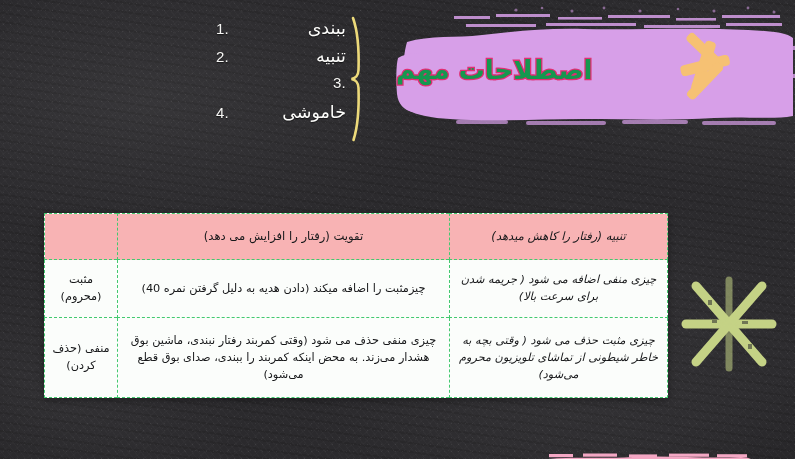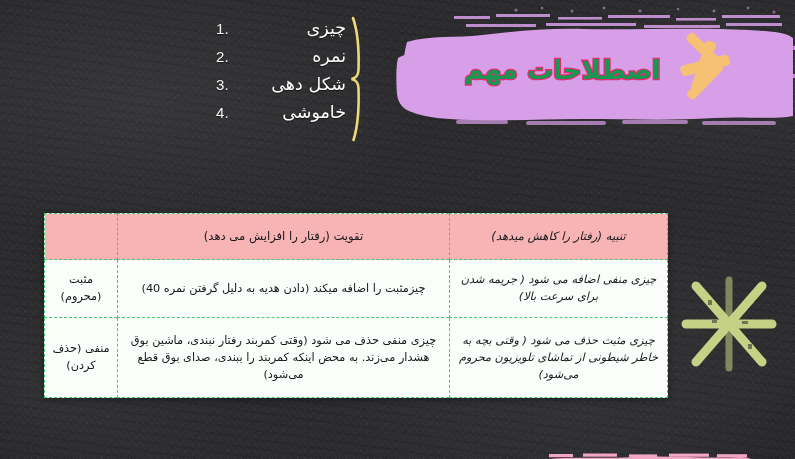--- a/index.html
+++ b/index.html
@@ -103,21 +103,20 @@
   }
   #title-banner svg { display: block; }
   #title-text {
     position: absolute;
     left: 0;
     top: 0;
     width: 399px;
     height: 136px;
     display: flex;
     align-items: center;
-    justify-content: center;
     padding-right: 66px;
   }
   #title-text span {
     font-size: 26px;
     font-weight: bold;
     color: #15984f;
     direction: rtl;
     letter-spacing: .5px;
     -webkit-text-stroke: 2.6px #e12e73;
     paint-order: stroke fill;
@@ -196,29 +195,28 @@
 <body>
 
 <div id="slide">
 
   <div id="board-texture"></div>
   <div id="board-grain"></div>
   <div id="board-vignette"></div>
 
   <div id="list-block">
     <div class="list-row">
-      <span class="list-label">چیزی</span>
+      <span class="list-label">ببندی</span>
       <span class="list-num">1.</span>
     </div>
     <div class="list-row">
-      <span class="list-label">نمره</span>
+      <span class="list-label">تنبیه</span>
       <span class="list-num">2.</span>
     </div>
     <div class="list-row">
-      <span class="list-label">شکل دهی</span>
       <span class="list-num">3.</span>
     </div>
     <div class="list-row">
       <span class="list-label">خاموشی</span>
       <span class="list-num">4.</span>
     </div>
   </div>
 
   <svg id="brace" viewBox="0 0 26 126" fill="none">
     <path d="M5 2 C10 16 11 38 10.5 54 C10.2 60 8 62 3.5 63 C8 64 10.2 66 10.5 72 C11 88 10 110 5.5 124" stroke="#ecd97a" stroke-width="2.6" stroke-linecap="round"></path>

